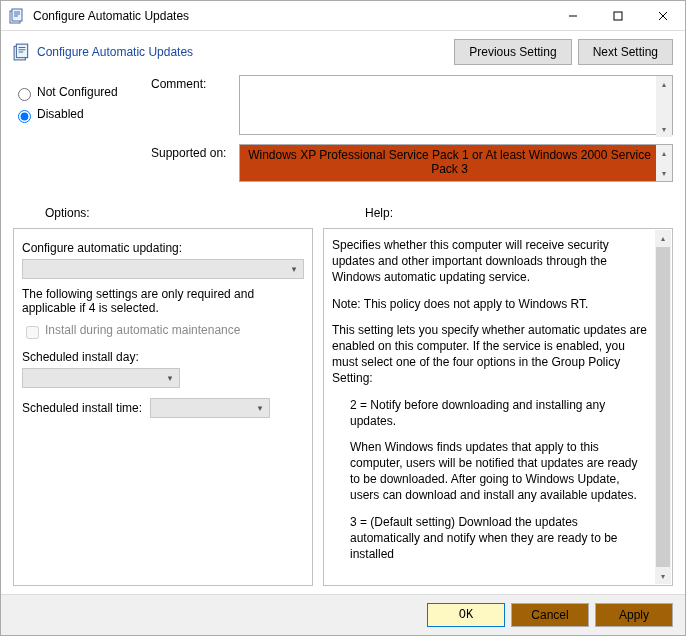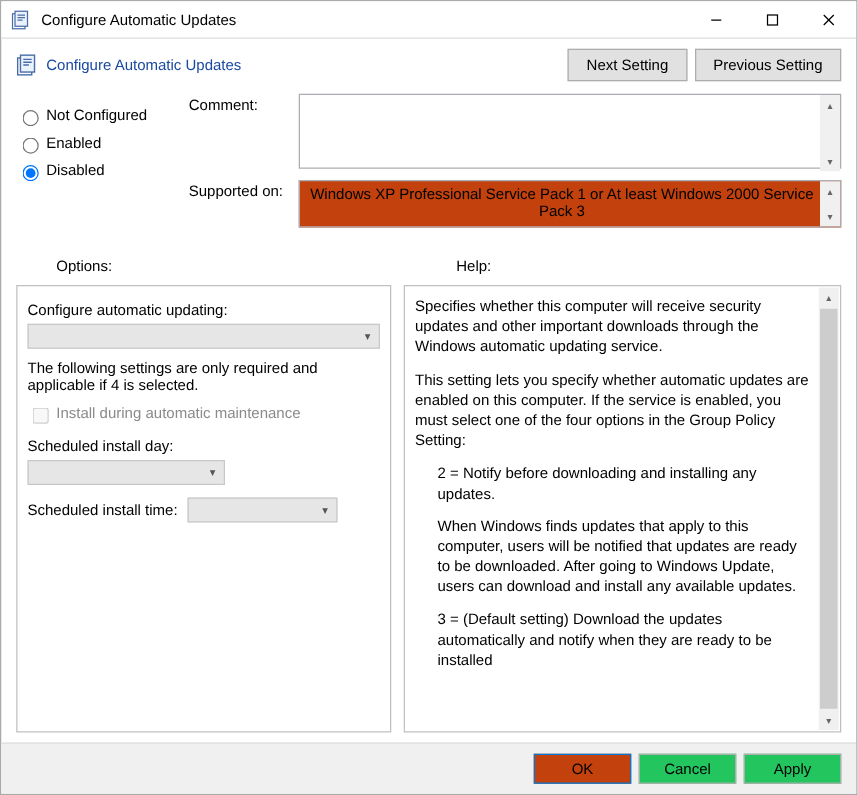--- a/index.html
+++ b/index.html
@@ -43,22 +43,22 @@
     .opt-label { margin: 4px 0 4px; }
     .combo { width: 100%; height: 20px; background: #e6e6e6; border: 1px solid #c8c8c8; display:flex; align-items:center; justify-content:flex-end; }
     .combo .arrow { width:18px; display:flex; align-items:center; justify-content:center; color:#555; font-size:9px; }
     .combo.small { width: 158px; }
     .combo.disabled { color:#8a8a8a; }
     .chk-row { display:flex; margin: 8px 0; color:#8a8a8a; }
     .chk-row input { margin-right:6px; }
     .note { margin: 8px 0; }
     
     .footer { border-top: 1px solid #ddd; background:#f0f0f0; padding: 8px 12px; display:flex; justify-content:flex-end; gap:6px; }
-    .btn { border:1px solid #adadad; background:#22c55e; padding:4px 0; width:78px; }
-    .btn.primary { border-color:#0078d7; background:#c2410c; }
+    .btn { border:1px solid #adadad; background:#a16207; padding:4px 0; width:78px; }
+    .btn.primary { border-color:#0078d7; background:#fef9c3;font-family:Liberation Mono, monospace; }
     
     textarea { height: 60px; }
     
     .gpo-icon { width:16px; height:16px; }
   </style>
 </head>
 <body>
 
 <div class="titlebar">
   <svg class="icon gpo-icon" viewBox="0 0 16 16">
@@ -85,33 +85,29 @@
     </div>
 </div>
 
 <div class="header">
   <svg class="hicon gpo-icon" viewBox="0 0 16 16">
       <rect x="1" y="3" width="10" height="12" fill="#fff" stroke="#4a6da7"></rect>
       <rect x="3" y="1" width="10" height="12" fill="#eaf2fb" stroke="#4a6da7"></rect>
       <path d="M5 4h6M5 6h6M5 8h4" stroke="#4a6da7" stroke-width="1"></path>
     </svg>
   <span class="htitle">Configure Automatic Updates</span>
+  <button class="navbtn">Previous Setting</button>
   <button class="navbtn">Next Setting</button>
-  <button class="navbtn">Previous Setting</button>
 </div>
 
 <div class="top-form">
   <div class="radios">
     <label class="radio-row">
       <input type="radio" name="state" style="">
       <span>Not Configured</span>
-    </label>
-    <label class="radio-row">
-      <input type="radio" name="state" style="">
-      <span>Enabled</span>
     </label>
     <label class="radio-row">
       <input type="radio" name="state" checked="" style="">
       <span>Disabled</span>
     </label>
   </div>
   <div class="lbl-comment">Comment:</div>
   <div class="ta-comment">
     <div class="wrap">
       <textarea style=""></textarea>
@@ -156,20 +152,21 @@
     <div style="display:flex; align-items:center; gap:8px; margin-top:10px;">
       <span>Scheduled install time:</span>
       <div class="combo small disabled" style="width:120px">
           <span class="arrow">▾</span>
         </div>
     </div>
   </div>
 
   <div class="panel right">
     <p>Specifies whether this computer will receive security updates and other important downloads through the Windows automatic updating service.</p>
+    <p>Note: This policy does not apply to Windows RT.</p>
     <p>This setting lets you specify whether automatic updates are enabled on this computer. If the service is enabled, you must select one of the four options in the Group Policy Setting:</p>
     <p class="indent">2 = Notify before downloading and installing any updates.</p>
     <p class="indent">When Windows finds updates that apply to this computer, users will be notified that updates are ready to be downloaded. After going to Windows Update, users can download and install any available updates.</p>
     <p class="indent">3 = (Default setting) Download the updates automatically and notify when they are ready to be installed</p>
 
     <div class="scroll-stub">
         <div class="up">▴</div>
         <div style="flex:1;background:#cdcdcd;margin:1px;"></div>
         <div class="dn">▾</div>
       </div>

